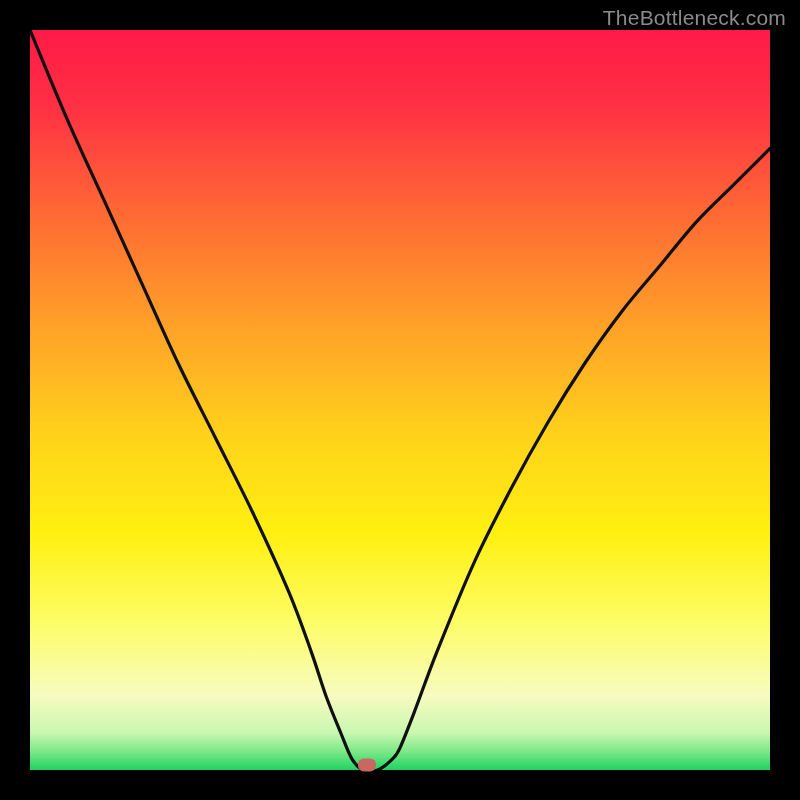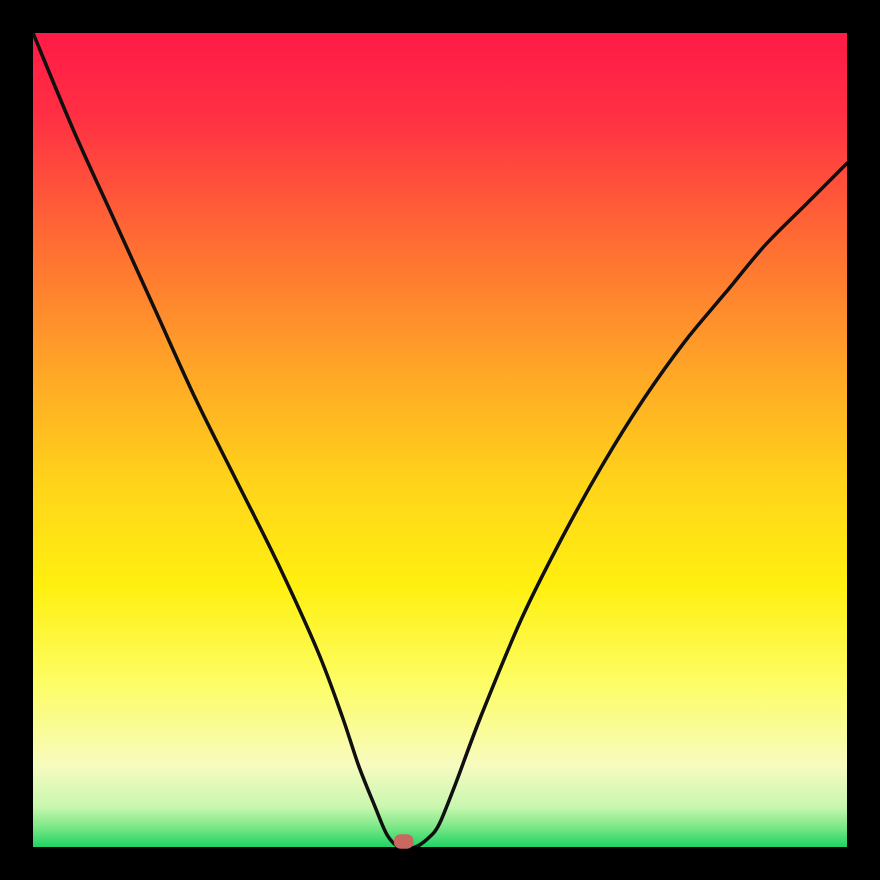--- a/index.html
+++ b/index.html
@@ -75,13 +75,14 @@
             <stop offset="100%" stop-color="#1fd363"></stop>
           </linearGradient>
       </defs>
       <rect x="0" y="0" width="740" height="740" fill="url(#grad)"></rect>
     </svg>
     <svg class="curve" viewBox="0 0 740 740" preserveAspectRatio="none">
       <path id="curve-path" d="M 0.00 0.00 C 5.92 14.21, 25.16 61.57, 37.00 88.80 C 48.84 116.03, 62.16 144.15, 74.00 170.20 C 85.84 196.25, 99.16 225.55, 111.00 251.60 C 122.84 277.65, 136.16 308.14, 148.00 333.00 C 159.84 357.86, 173.16 383.32, 185.00 407.00 C 196.84 430.68, 210.16 456.14, 222.00 481.00 C 233.84 505.86, 249.53 539.90, 259.00 562.40 C 268.47 584.90, 275.28 605.02, 281.20 621.60 C 287.12 638.18, 291.26 652.98, 296.00 666.00 C 300.74 679.02, 306.66 692.94, 310.80 703.00 C 314.94 713.06, 318.35 722.98, 321.90 728.90 C 325.45 734.82, 328.86 738.22, 333.00 740.00 C 337.14 741.78, 343.06 741.78, 347.80 740.00 C 352.54 738.22, 359.05 732.45, 362.60 728.90 C 366.15 725.35, 366.45 725.50, 370.00 717.80 C 373.55 710.10, 378.88 696.19, 384.80 680.80 C 390.72 665.41, 397.53 645.28, 407.00 621.60 C 416.47 597.92, 432.16 558.85, 444.00 532.80 C 455.84 506.75, 469.16 481.30, 481.00 458.80 C 492.84 436.30, 506.16 412.33, 518.00 392.20 C 529.84 372.07, 543.16 350.76, 555.00 333.00 C 566.84 315.24, 580.16 296.59, 592.00 281.20 C 603.84 265.81, 617.16 251.01, 629.00 236.80 C 640.84 222.59, 654.16 205.42, 666.00 192.40 C 677.84 179.38, 691.16 167.24, 703.00 155.40 C 714.84 143.56, 734.08 124.32, 740.00 118.40" fill="none" stroke="#101010" stroke-width="3.2" stroke-linecap="round" stroke-linejoin="round"></path>
     </svg>
     <div class="marker" id="marker" style="left: 336.7px; top: 734.82px;"></div>
   </div>
+  <div class="watermark">TheBottleneck.com</div>
 </div>
 
 </body></html>

